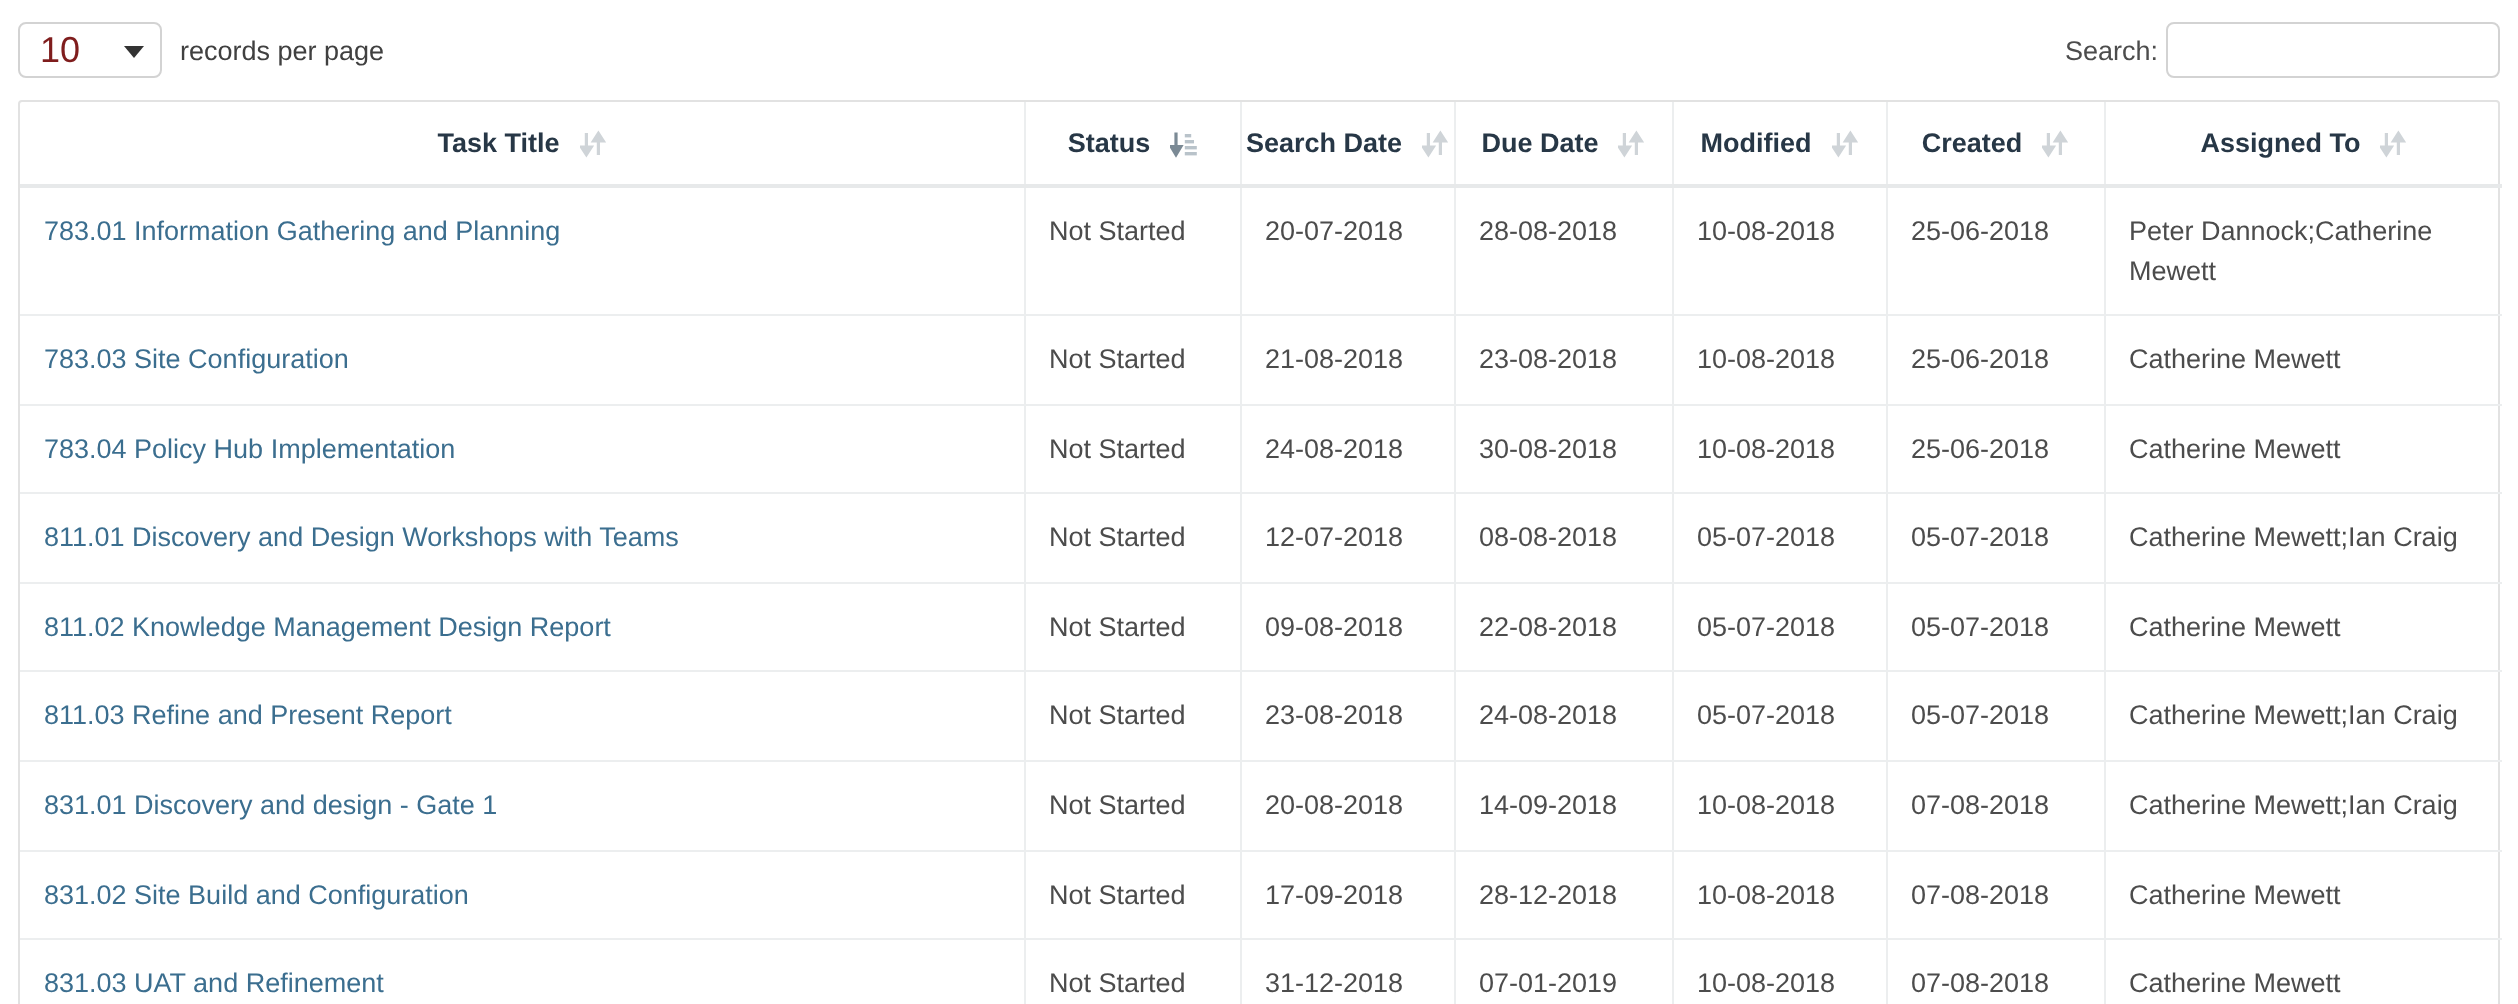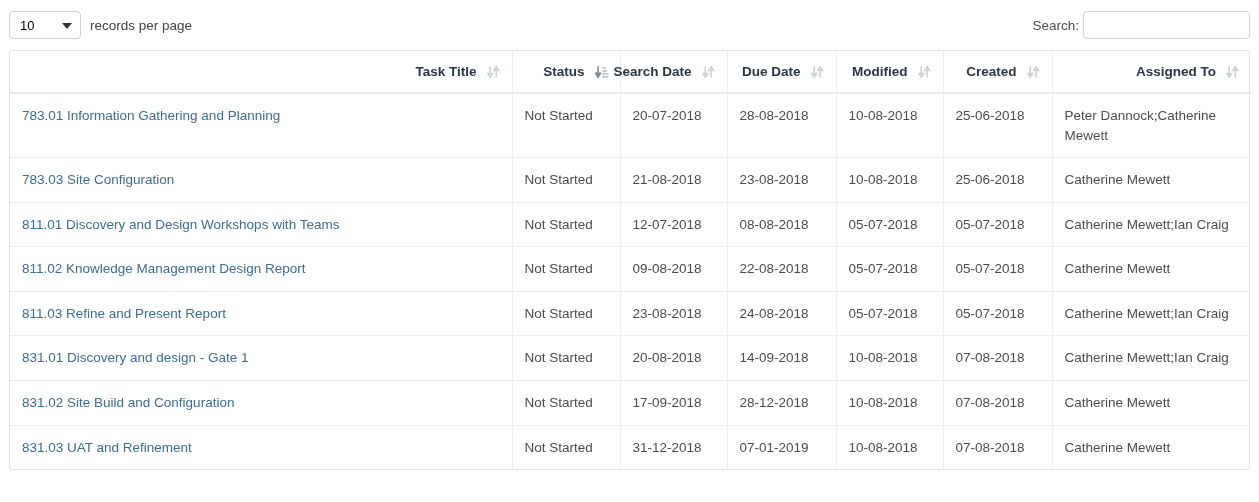--- a/index.html
+++ b/index.html
@@ -37,22 +37,22 @@
     width: 72px;
     height: 28px;
     border: 1px solid #d3d3d3;
     border-radius: 4px;
     background: #fff;
     display: flex;
     align-items: center;
     padding: 0 6px 0 10px;
   }
   .length-select .val {
-    font-size: 13px;
-    color: #000000;
+    font-size: 18px;
+    color: #7f1d1d;
   }
   .length-select .caret {
     position: absolute;
     right: 8px;
     top: 50%;
     margin-top: -2px;
     width: 0;
     height: 0;
     border-left: 5px solid transparent;
     border-right: 5px solid transparent;
@@ -110,21 +110,21 @@
     font-weight: bold;
     color: #273746;
     padding: 13px 12px 13px 12px;
     border-bottom: 2px solid #e7e9ea;
     position: relative;
     white-space: nowrap;
   }
   .th-inner {
     display: flex;
     align-items: center;
-    justify-content: flex-end;
+    justify-content: center;
   }
   .sort-icon {
     display: inline-block;
     width: 13px;
     height: 14px;
     flex: 0 0 auto;
     margin-left: 10px;
   }
   .sort-icon svg { display: block; }
 
@@ -281,20 +281,29 @@
         <tr>
           <td><a class="task-link">783.03 Site Configuration</a></td>
           <td>Not Started</td>
           <td>21-08-2018</td>
           <td>23-08-2018</td>
           <td>10-08-2018</td>
           <td>25-06-2018</td>
           <td>Catherine Mewett</td>
         </tr>
         <tr>
+          <td><a class="task-link">783.04 Policy Hub Implementation</a></td>
+          <td>Not Started</td>
+          <td>24-08-2018</td>
+          <td>30-08-2018</td>
+          <td>10-08-2018</td>
+          <td>25-06-2018</td>
+          <td>Catherine Mewett</td>
+        </tr>
+        <tr>
           <td><a class="task-link">811.01 Discovery and Design Workshops with Teams</a></td>
           <td>Not Started</td>
           <td>12-07-2018</td>
           <td>08-08-2018</td>
           <td>05-07-2018</td>
           <td>05-07-2018</td>
           <td>Catherine Mewett;Ian Craig</td>
         </tr>
         <tr>
           <td><a class="task-link">811.02 Knowledge Management Design Report</a></td>

